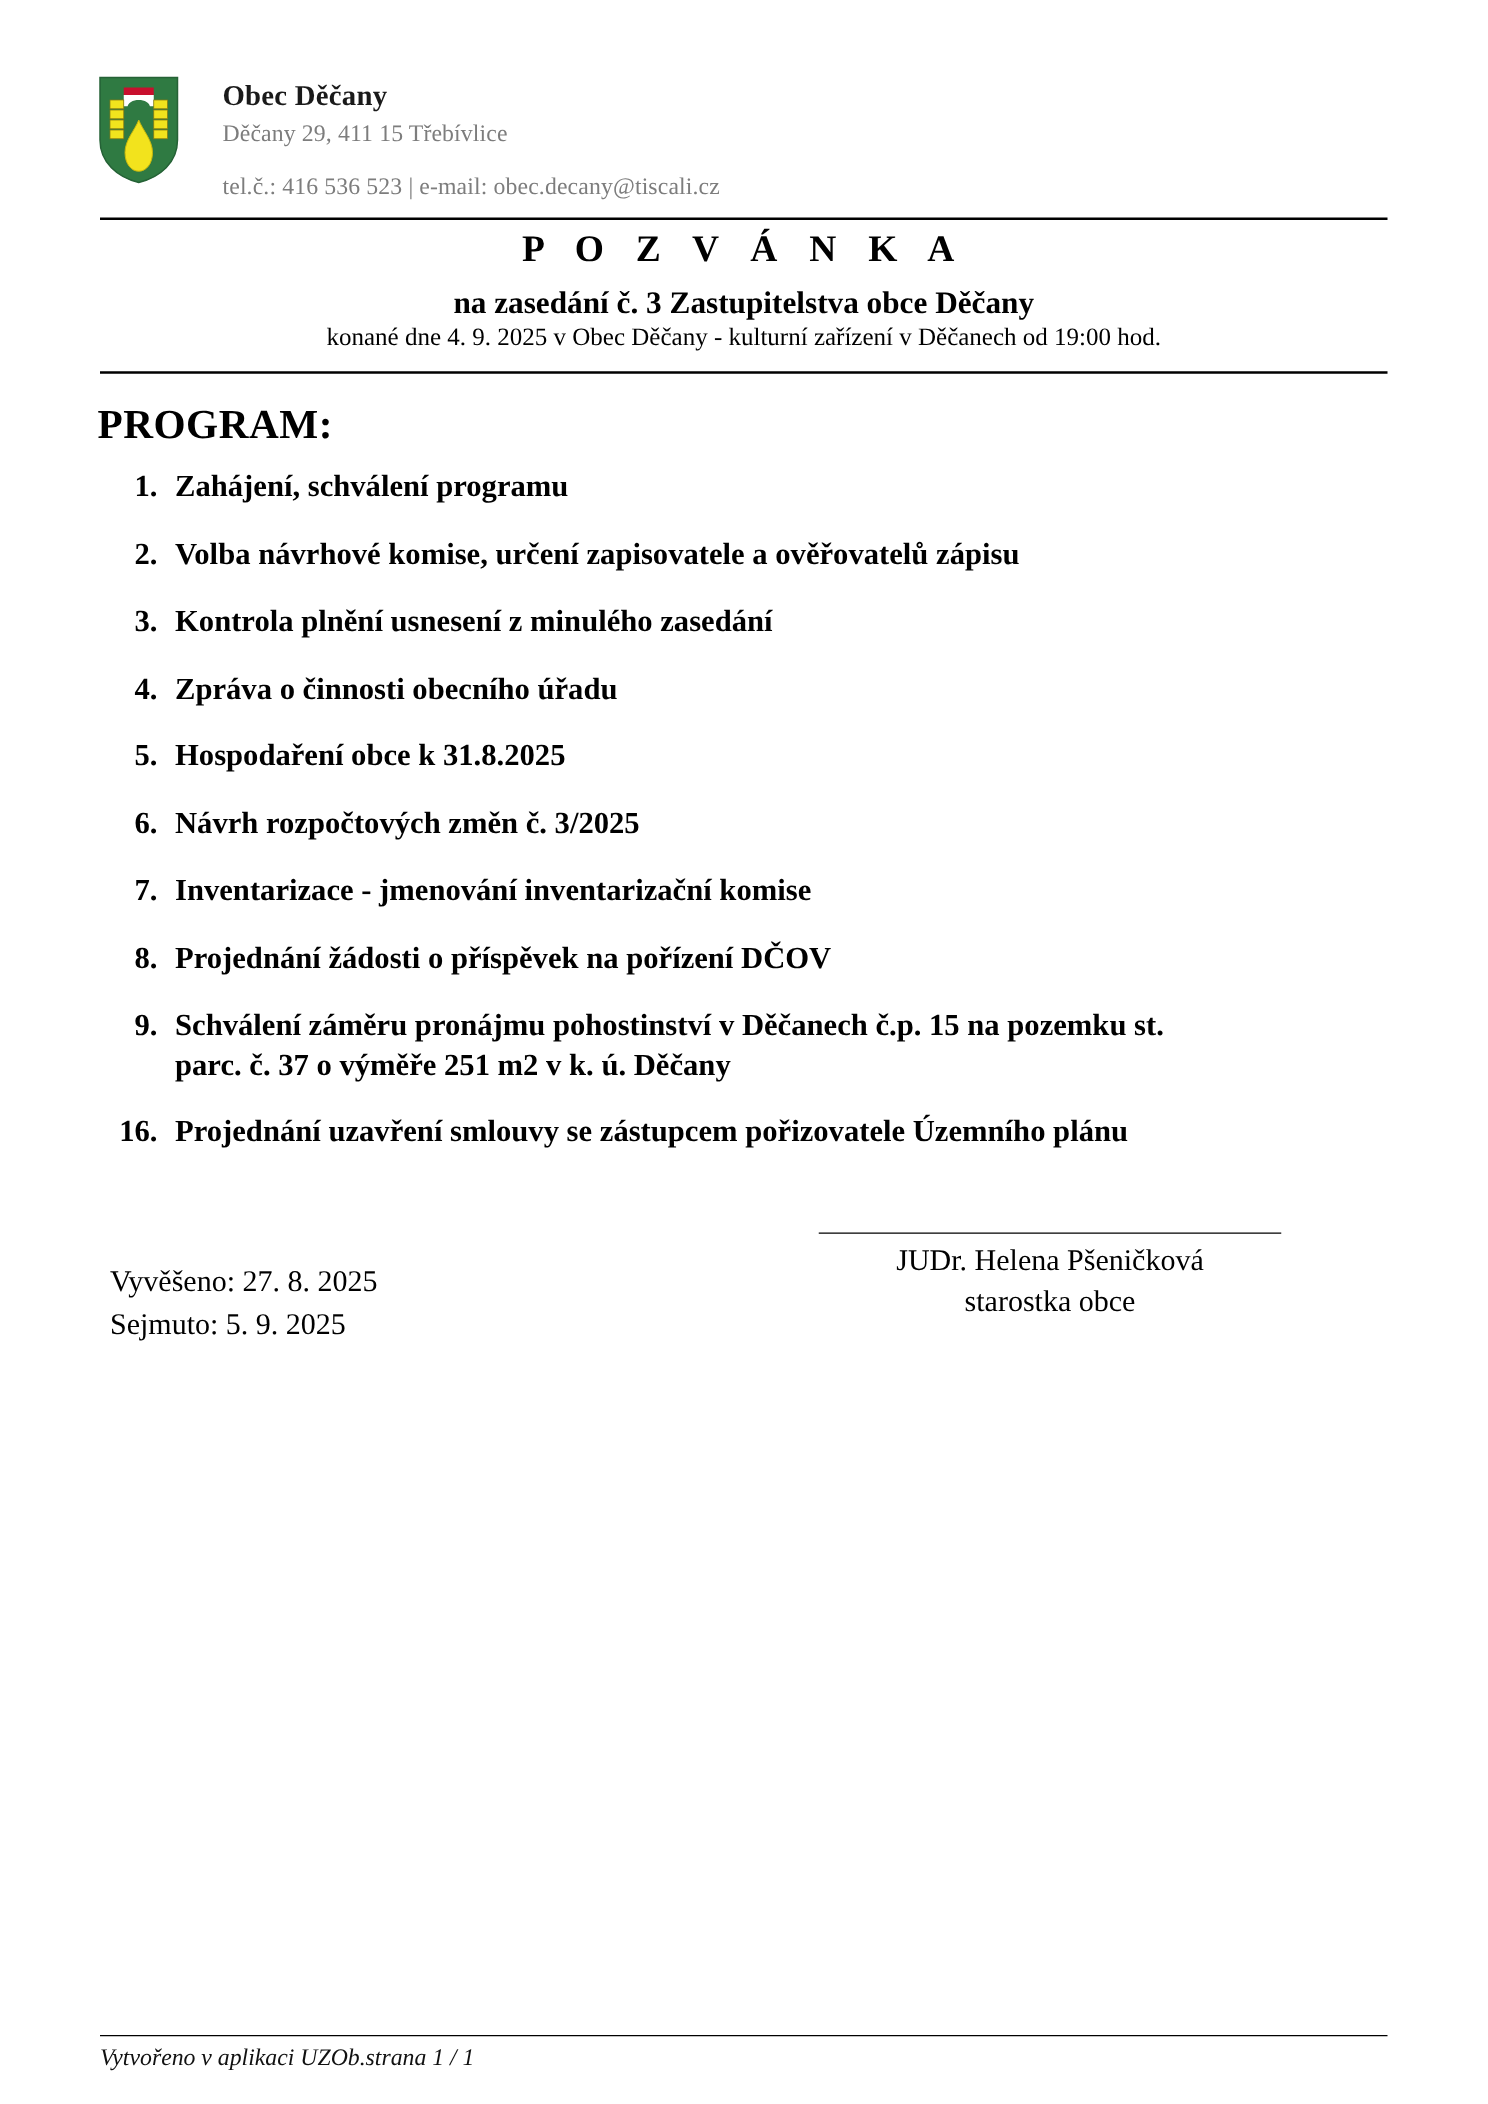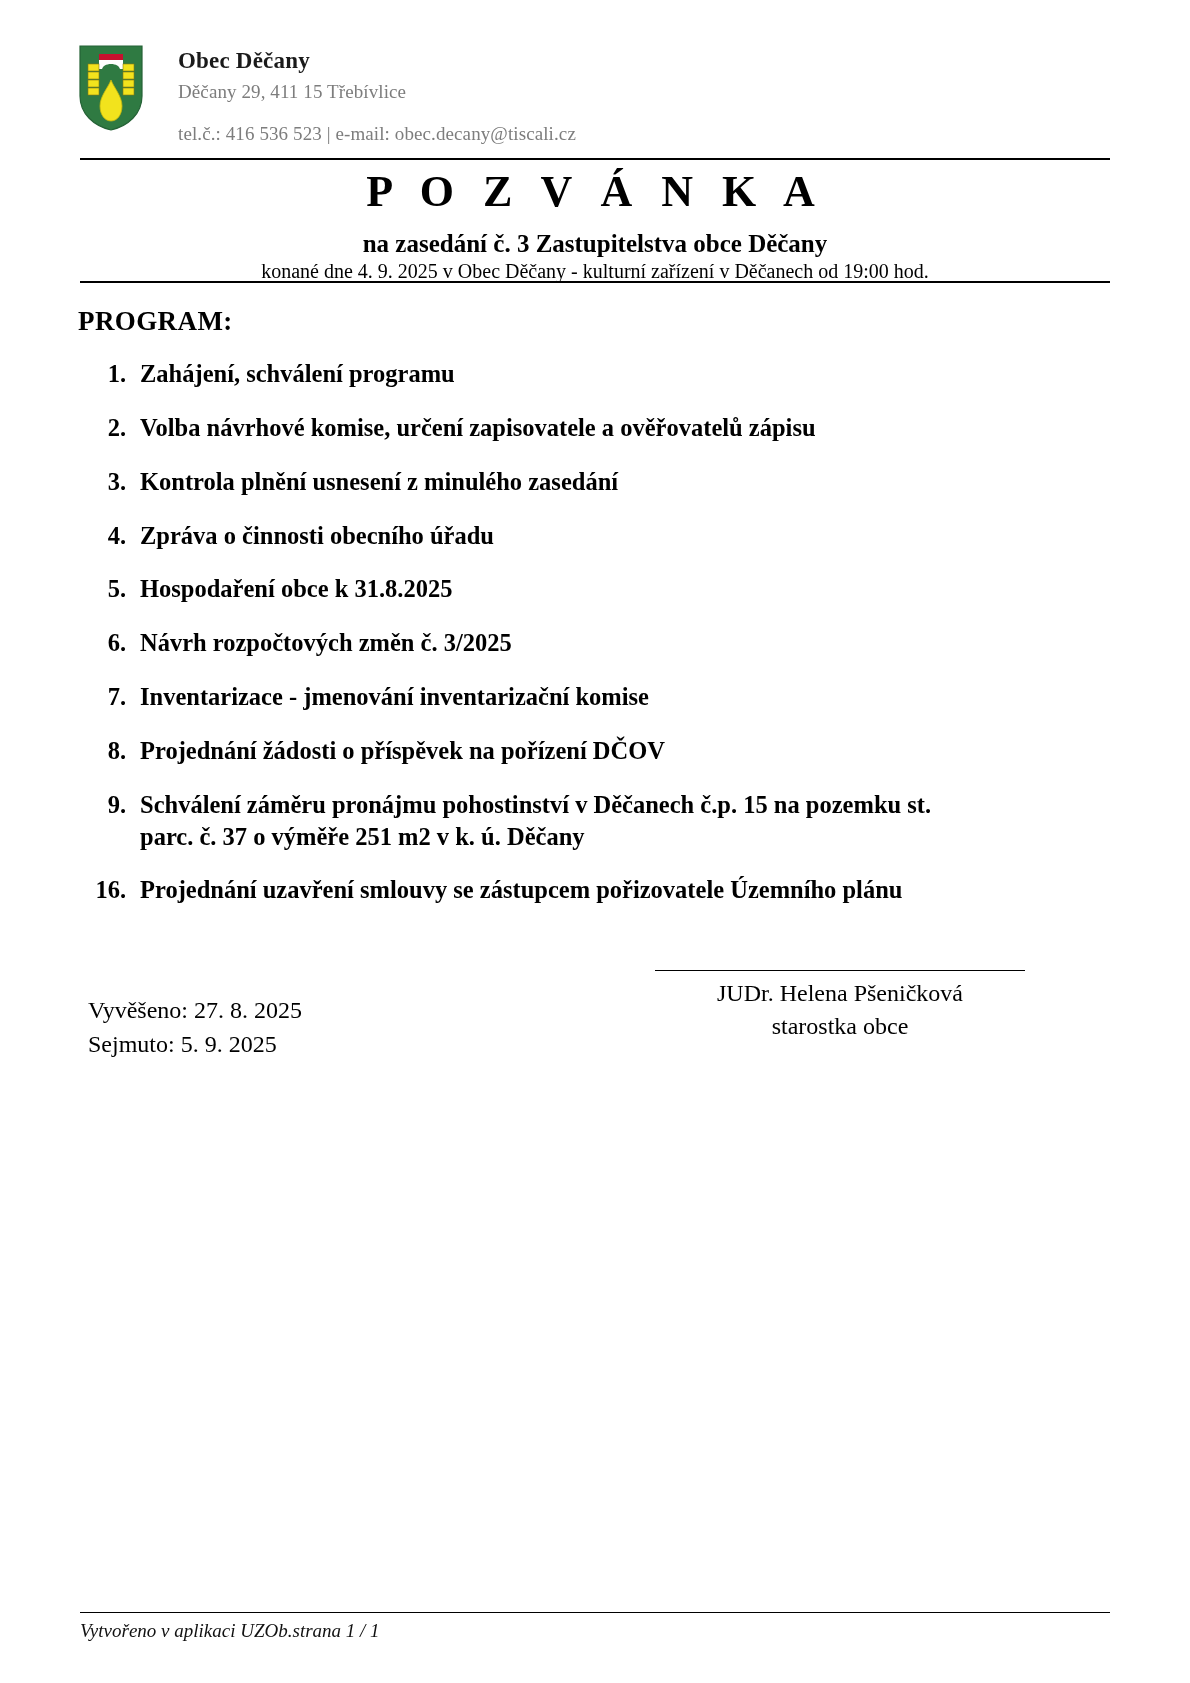--- a/index.html
+++ b/index.html
@@ -12,21 +12,21 @@
     width: 1190px;
     height: 1683px;
     position: relative;
     font-family: "Liberation Serif", "DejaVu Serif", serif;
     color: #000000;
     overflow: hidden;
   }
 
   .page {
     position: absolute;
-    left: 0; top: 0;
+    left: 0; top: 16px;
     width: 1190px;
     height: 1423px;
     box-sizing: border-box;
   }
 
   
   .letterhead {
     position: absolute;
     left: 78px;
     top: 40px;
@@ -75,21 +75,21 @@
 
   
   .title-wrap {
     position: absolute;
     left: 80px;
     top: 163px;
     width: 1030px;
     text-align: center;
   }
   .doc-title {
-    font-size: 44px;
+    font-size: 30px;
     font-weight: bold;
     letter-spacing: 9px;
     line-height: 1.2;
     margin: 0;
     padding-top: 3px;
   }
   .doc-subtitle {
     font-size: 25px;
     font-weight: bold;
     margin-top: 10px;
@@ -99,21 +99,21 @@
     font-size: 20px;
     margin-top: 0;
     line-height: 1.2;
   }
 
   
   .program-heading {
     position: absolute;
     left: 78px;
     top: 306px;
-    font-size: 27px;
+    font-size: 33px;
     font-weight: bold;
     letter-spacing: 0.4px;
   }
 
   .program-list {
     position: absolute;
     left: 78px;
     top: 358px;
     width: 960px;
     margin: 0;

